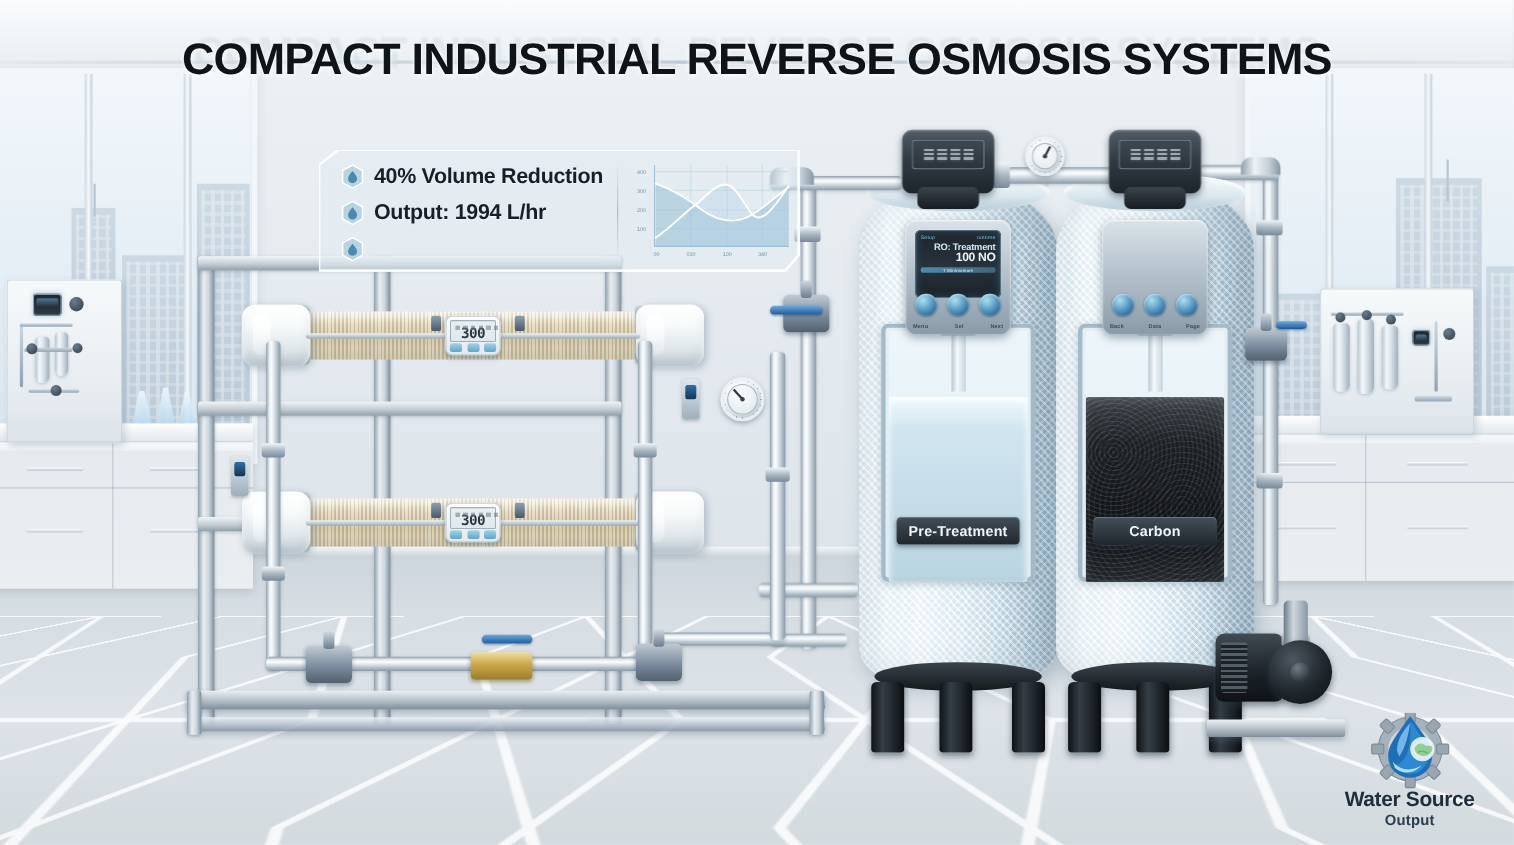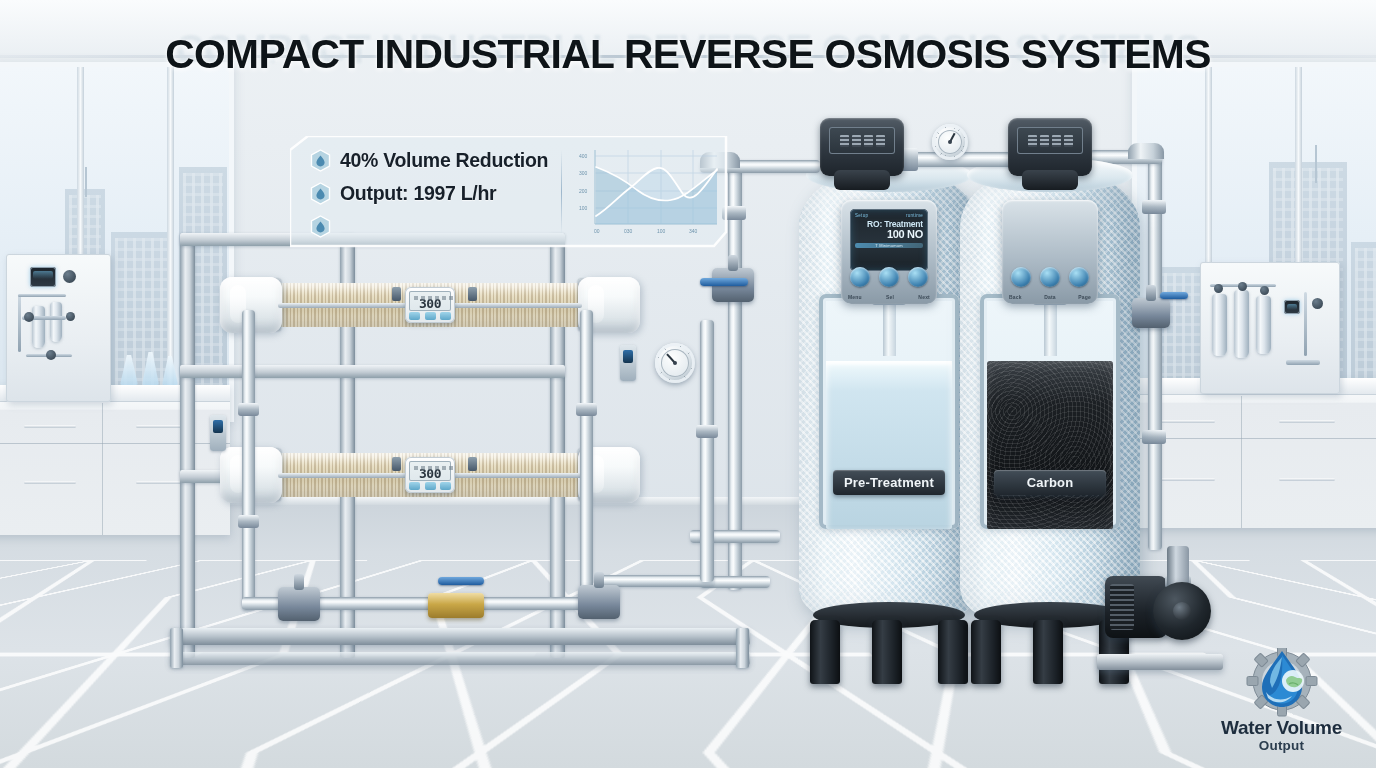--- a/index.html
+++ b/index.html
@@ -577,21 +577,21 @@
   <div class="pipe" style="left:947px; top:150px; width:6px; height:18px; z-index:18;"></div>
 
   <div class="pipe" style="left:1148px; top:150px; width:14px; height:400px; z-index:17;"></div>
   <div class="pipe-h" style="left:1090px; top:150px; width:72px; height:14px; z-index:18;"></div>
   <div class="elbow" style="left:1128px; top:143px; width:36px; height:16px; z-index:18;"></div>
   <div class="union" style="left:1142px; top:200px; width:24px; height:14px; z-index:18;"></div>
   <div class="valve-gray" style="left:1132px; top:298px; width:38px; height:30px; z-index:19;"></div>
   <div class="valve-handle-blue" style="left:1160px; top:292px; width:28px; height:7px; z-index:20;"></div>
   <div class="union" style="left:1142px; top:430px; width:24px; height:14px; z-index:18;"></div>
 
-  <div class="tank" style="left:799px; top:168px; width:180px; height:452px;">
+  <div class="tank" style="left:781px; top:168px; width:180px; height:452px;">
     <div class="tank-body"></div>
     <div class="tank-top"></div>
 
     <div class="tank-window">
       <div class="distributor" style="height:62px;"></div>
       <div class="dist-head"></div>
       <div class="media media-water" style="height:168px;"></div>
     </div>
 
     <div class="tank-hud">
@@ -708,21 +708,21 @@
         <span class="hud-text">40% Volume Reduction</span>
       </div>
       <div class="hud-row">
         <span class="hexicon">
           <svg viewBox="0 0 21 23">
             <path d="M10.5 1 L19.5 6 V17 L10.5 22 L1.5 17 V6 Z" fill="#b6d4e2" stroke="#ffffff" stroke-width="1.4"></path>
             <path d="M10.5 6.5 C13.3 10 14.6 11.6 14.6 13.6 C14.6 15.9 12.8 17.5 10.5 17.5
                      C8.2 17.5 6.4 15.9 6.4 13.6 C6.4 11.6 7.7 10 10.5 6.5 Z" fill="#4b8ab0"></path>
           </svg>
         </span>
-        <span class="hud-text">Output: 1997 L/hr</span>
+        <span class="hud-text">Output: 1994 L/hr</span>
       </div>
       <div class="hud-row">
         <span class="hexicon">
           <svg viewBox="0 0 21 23">
             <path d="M10.5 1 L19.5 6 V17 L10.5 22 L1.5 17 V6 Z" fill="#b6d4e2" stroke="#ffffff" stroke-width="1.4"></path>
             <path d="M10.5 6.5 C13.3 10 14.6 11.6 14.6 13.6 C14.6 15.9 12.8 17.5 10.5 17.5
                      C8.2 17.5 6.4 15.9 6.4 13.6 C6.4 11.6 7.7 10 10.5 6.5 Z" fill="#4b8ab0"></path>
           </svg>
         </span>
       </div>
@@ -788,17 +788,17 @@
         <path d="M46 3 C58 20 66 29 66 39 C66 50.5 57 59 46 59 C35 59 26 50.5 26 39 C26 29 34 20 46 3 Z" fill="#1f6fb8"></path>
         <path d="M46 7 C56 22 62 30 62 39 C62 48.5 55 55.5 46 55.5 C40 55.5 35 52.5 32 48
                  C40 46 48 36 46 7 Z" fill="#2f8fd8" opacity=".85"></path>
         <path d="M34 34 C34 24 40 16 46 9 C44 22 42 30 36 40 Z" fill="#8fd0f2" opacity=".75"></path>
         <path d="M30 44 C36 52 46 54 56 48 C50 56 38 56 32 50 Z" fill="#d8f0fc" opacity=".8"></path>
         <circle cx="57" cy="33" r="11" fill="#eaf6fb" opacity=".92"></circle>
         <path d="M50 32 C52 28 56 27 59 29 C62 31 64 29 66 31 C67 34 64 38 60 39 C55 40 50 37 50 32 Z" fill="#7fc47a" opacity=".8"></path>
         <path d="M53 36 C56 34 60 35 62 37" stroke="#5fa85f" stroke-width="1.2" fill="none" opacity=".8"></path>
       </svg>
     </div>
-    <div class="logo-t1">Water Volume</div>
+    <div class="logo-t1">Water Source</div>
     <div class="logo-t2">Output</div>
   </div>
 
 </div>
 
 </body></html>

